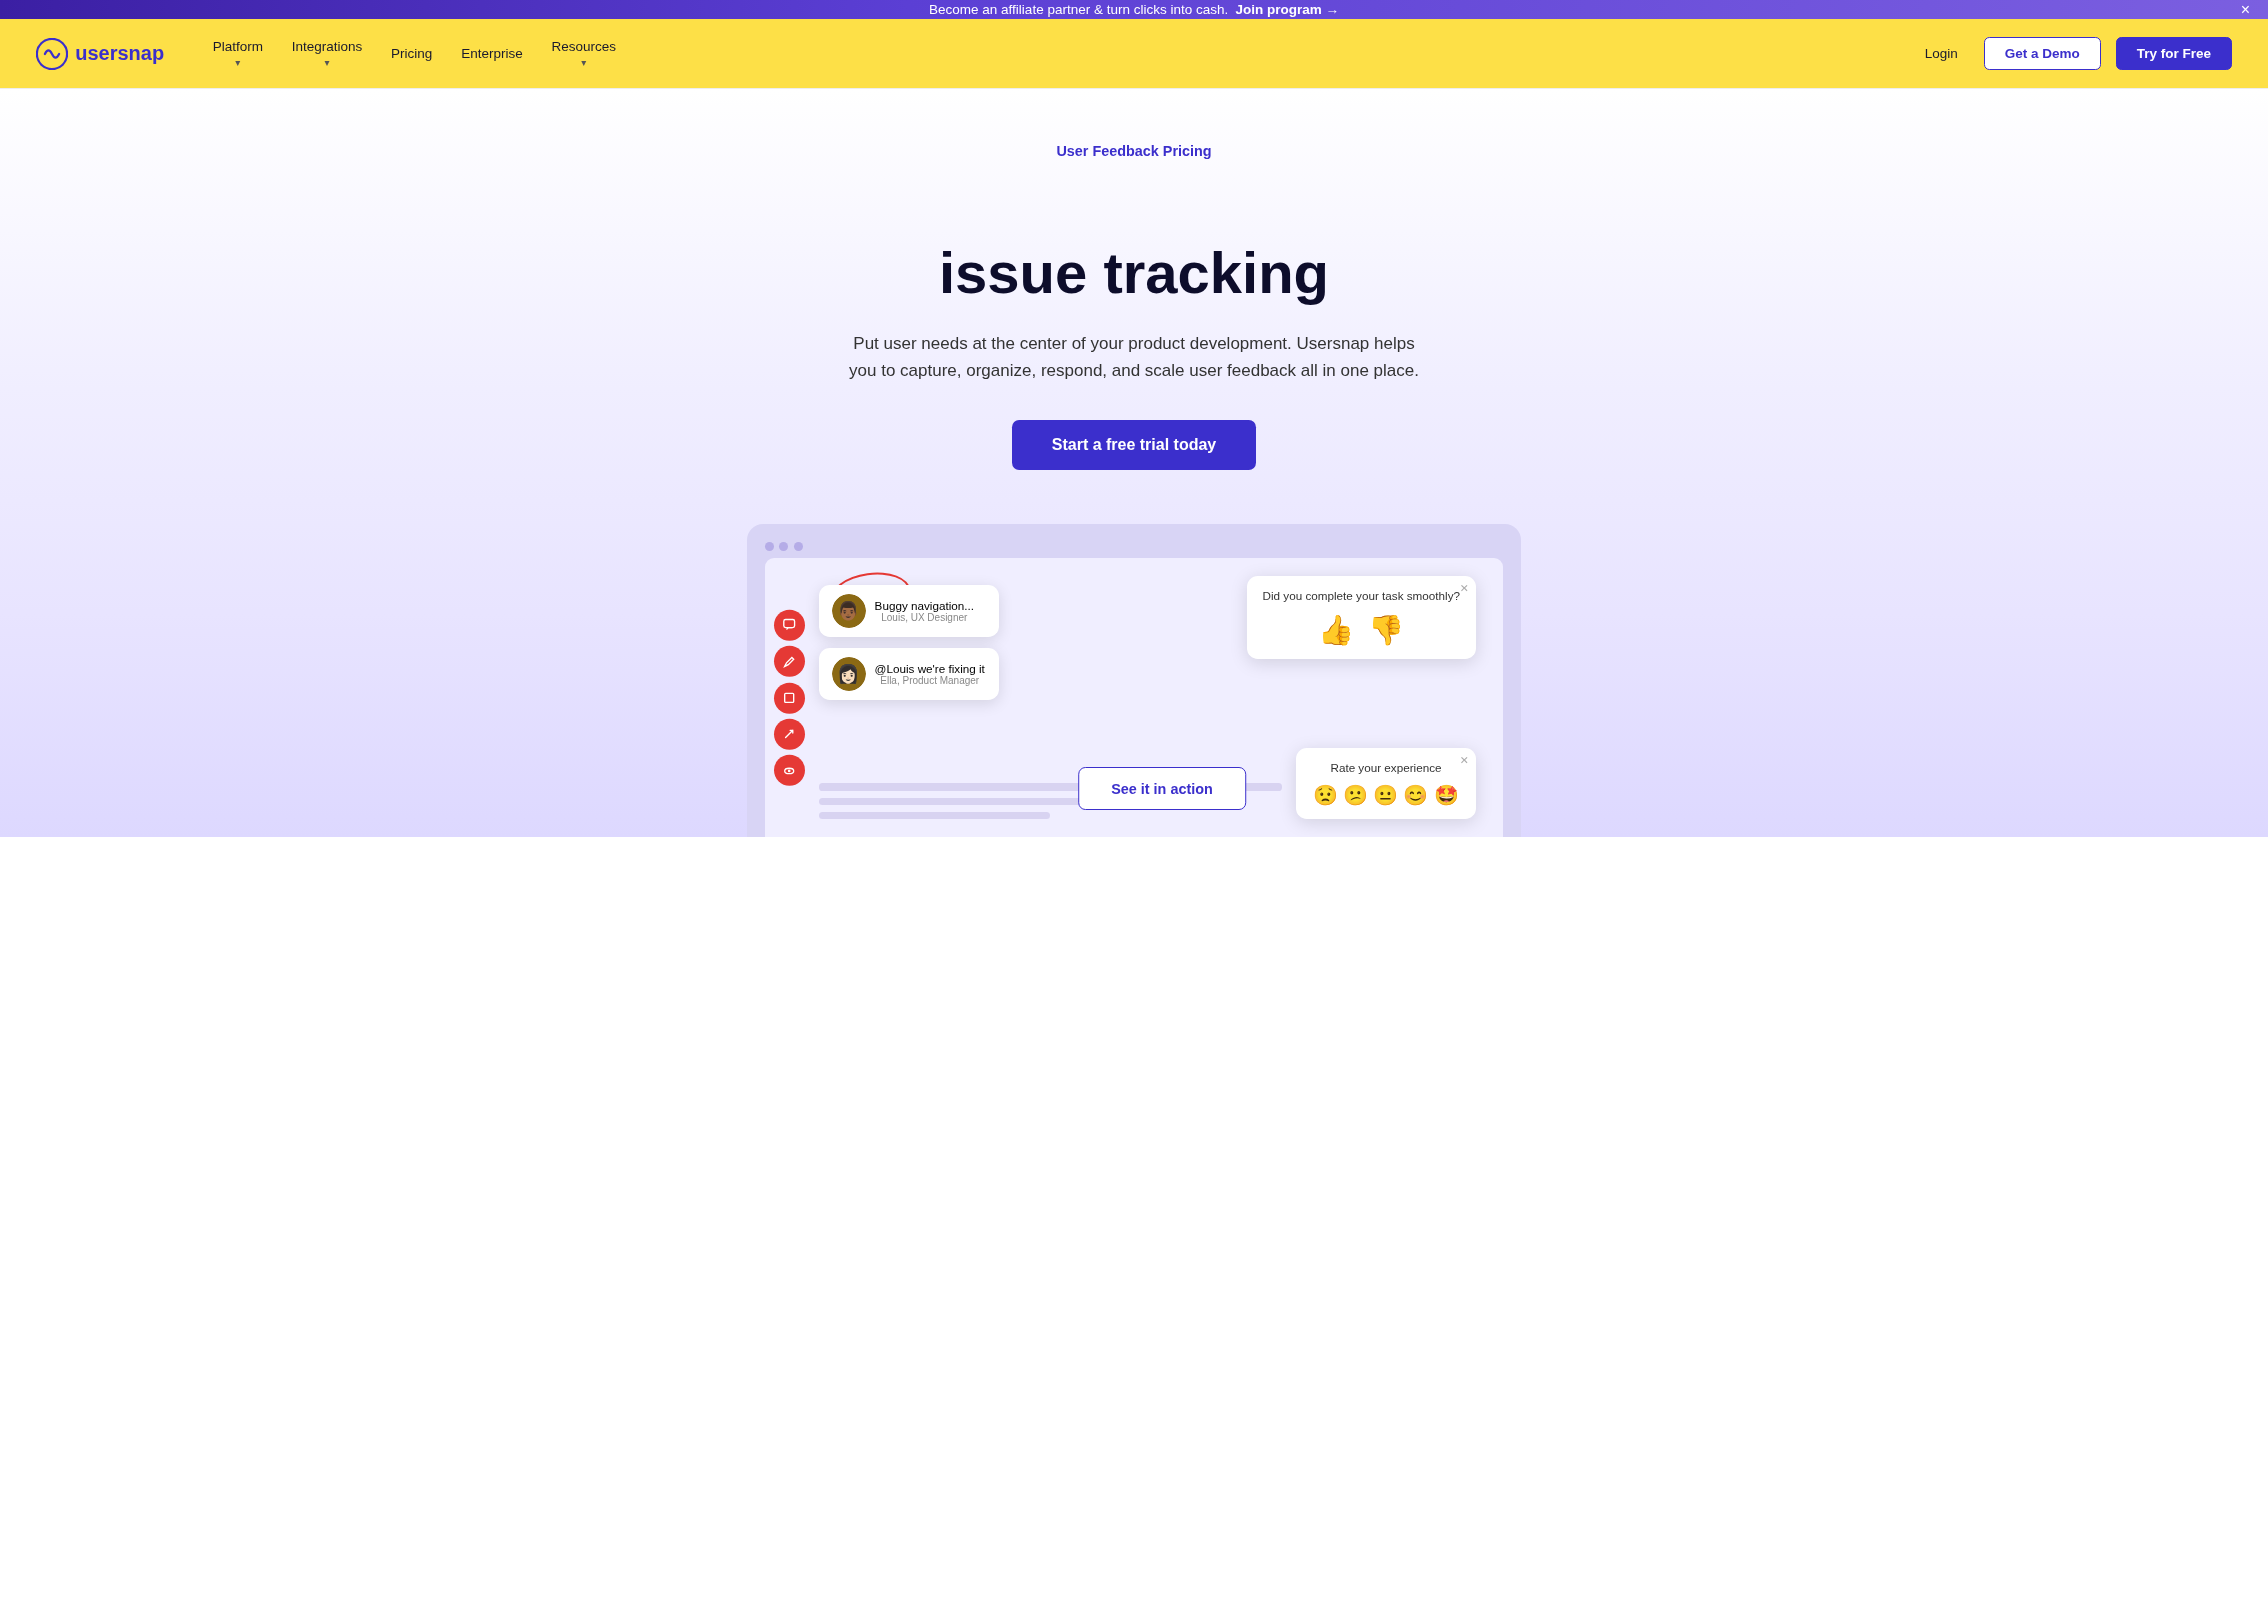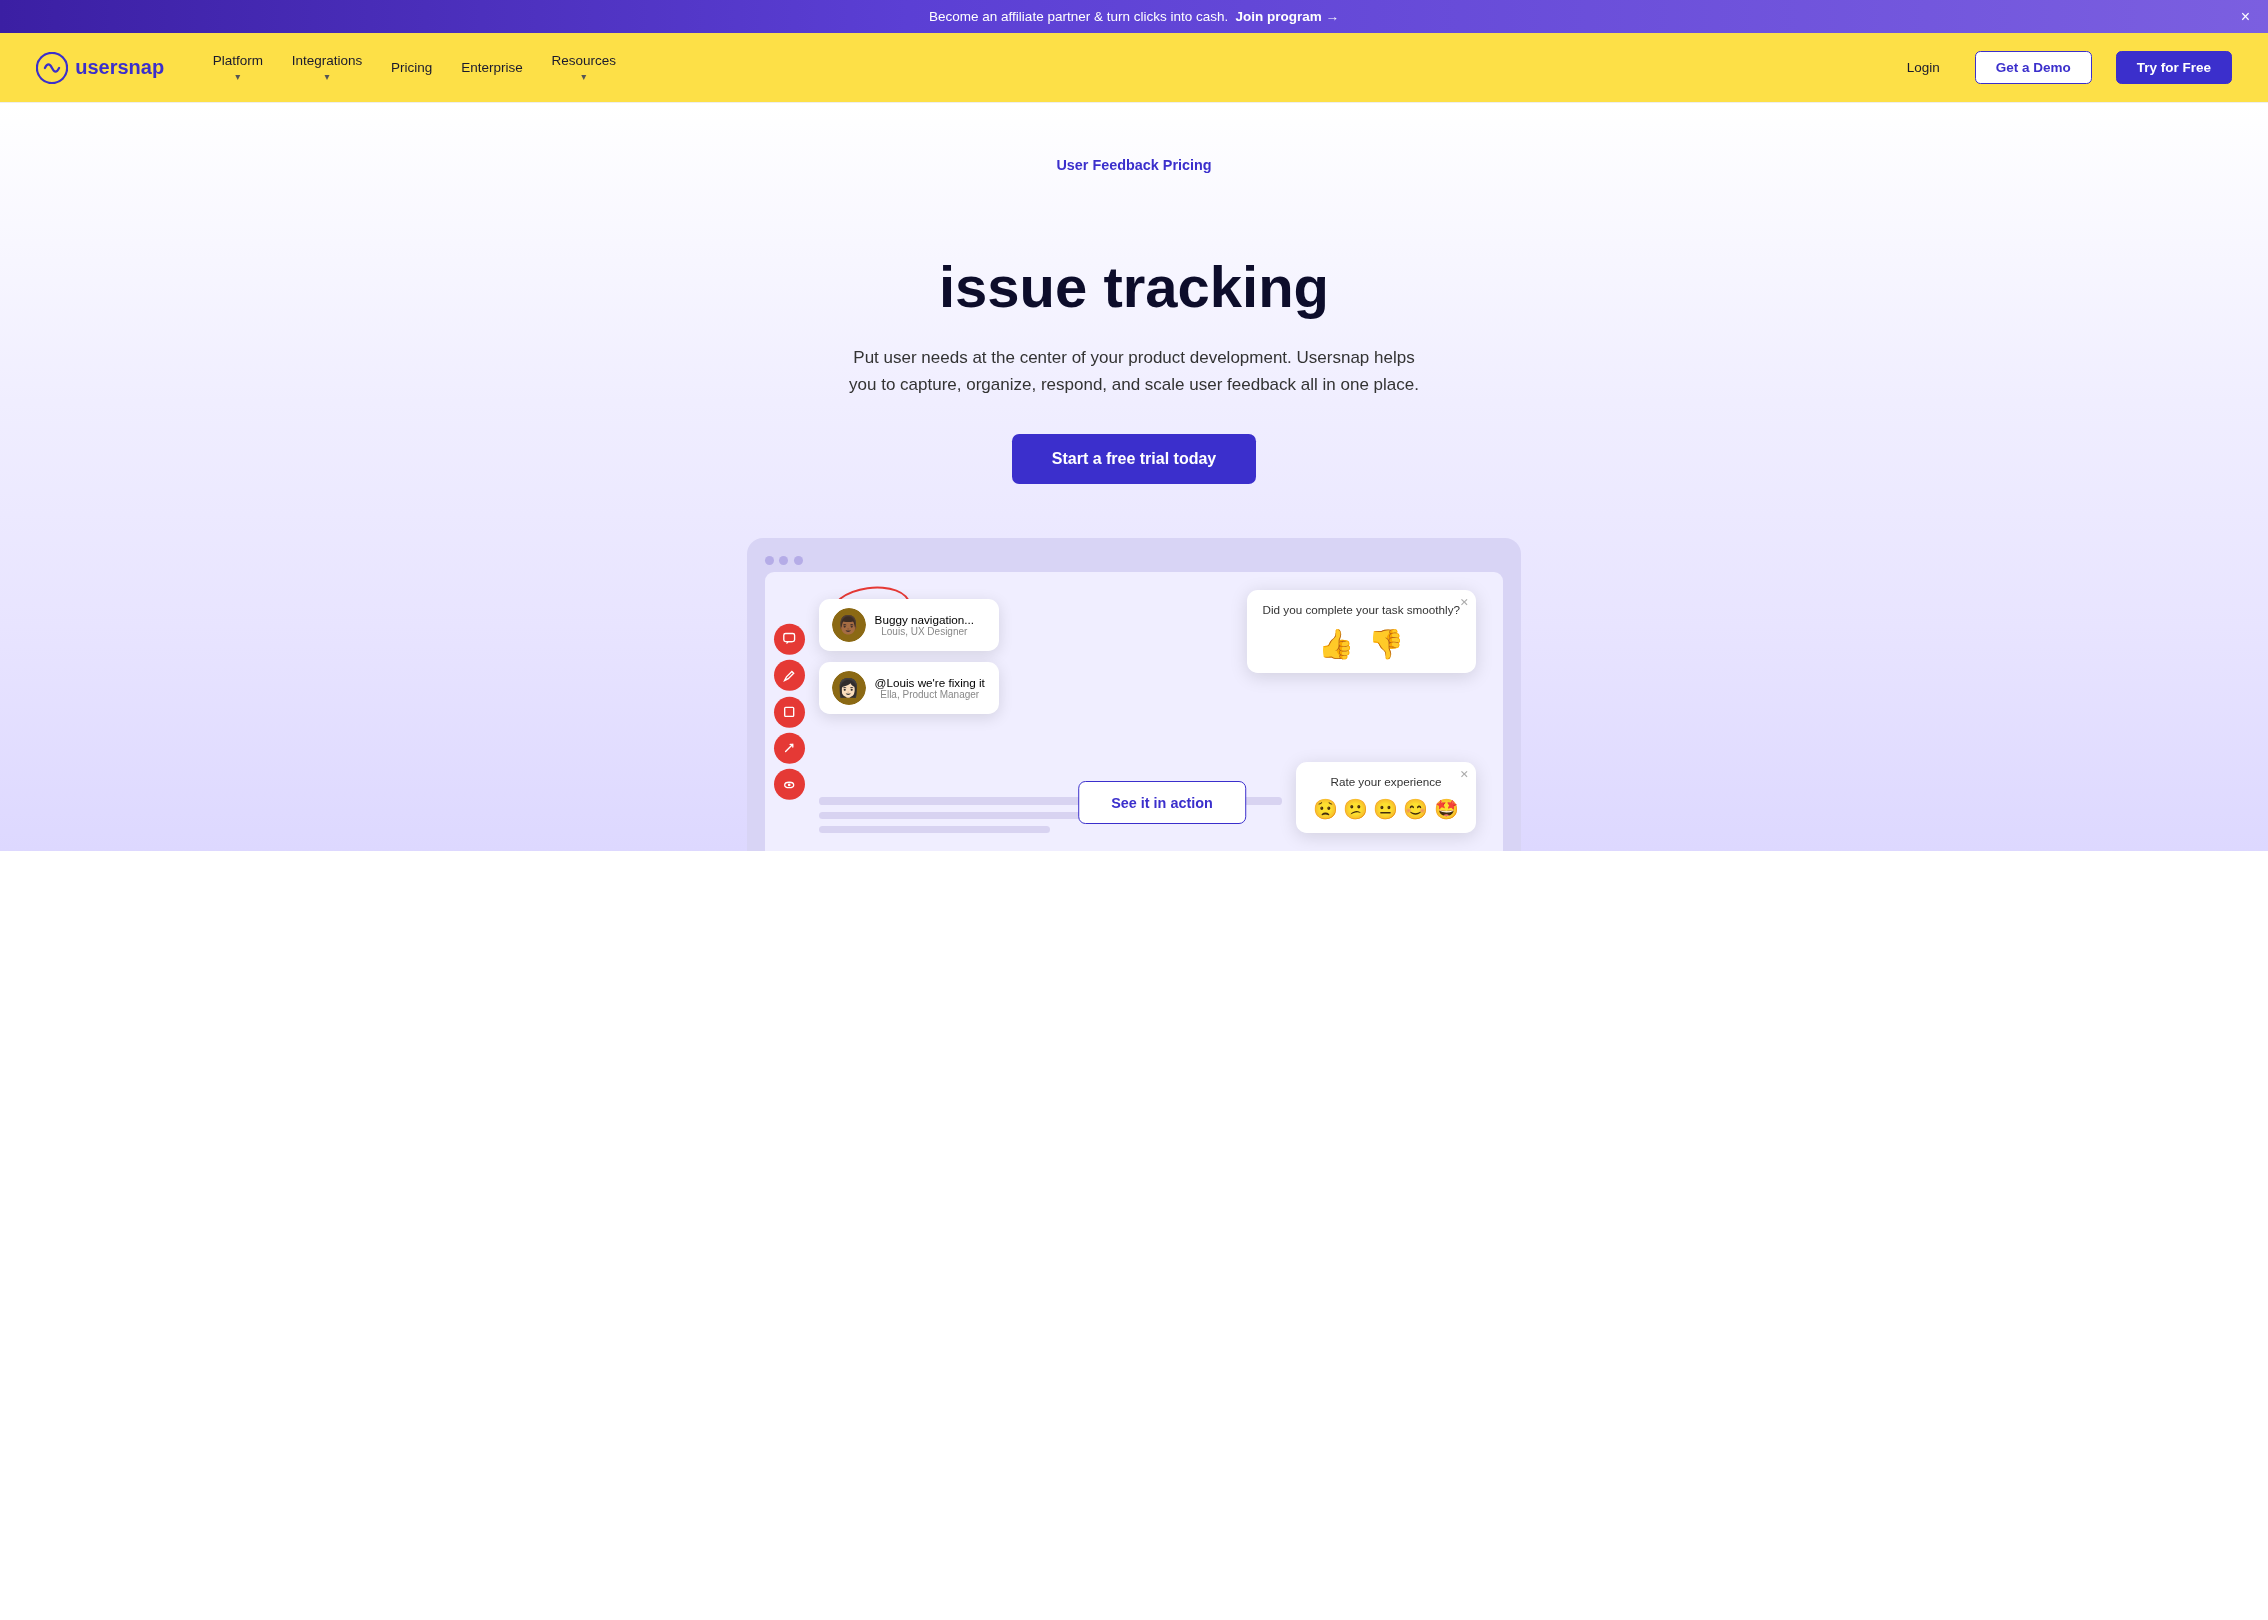--- a/index.html
+++ b/index.html
@@ -3,21 +3,21 @@
   <meta charset="utf-8">
   <style>
     * { margin: 0; padding: 0; box-sizing: border-box; }
     body { font-family: -apple-system, BlinkMacSystemFont, 'Segoe UI', Helvetica, Arial, sans-serif; background: #fff; overflow-x: hidden; }
 
     
     .announcement-bar {
       background: linear-gradient(90deg, #3b1fa3 0%, #5b3fd4 40%, #7b5fe0 100%);
       color: #fff;
       text-align: center;
-      padding: 9px 18px;
+      padding: 2px 18px;
       font-size: 13.5px;
       position: relative;
       display: flex;
       align-items: center;
       justify-content: center;
       gap: 7.2px;
     }
     .announcement-bar a { color: #fff; font-weight: 600; text-decoration: none; }
     .announcement-close {
       position: absolute;
@@ -75,21 +75,21 @@
       display: flex;
       align-items: center;
       gap: 3.6px;
       flex-direction: column;
     }
     .chevron { font-size: 10px; color: #555; }
 
     .nav-actions {
       display: flex;
       align-items: center;
-      gap: 24px;
+      gap: 15px;
       margin-left: auto;
     }
     .btn-login {
       background: none;
       border: none;
       font-size: 13.5px;
       font-weight: 500;
       color: #1a1a2e;
       cursor: pointer;
       padding: 7.2px 10.8px;

